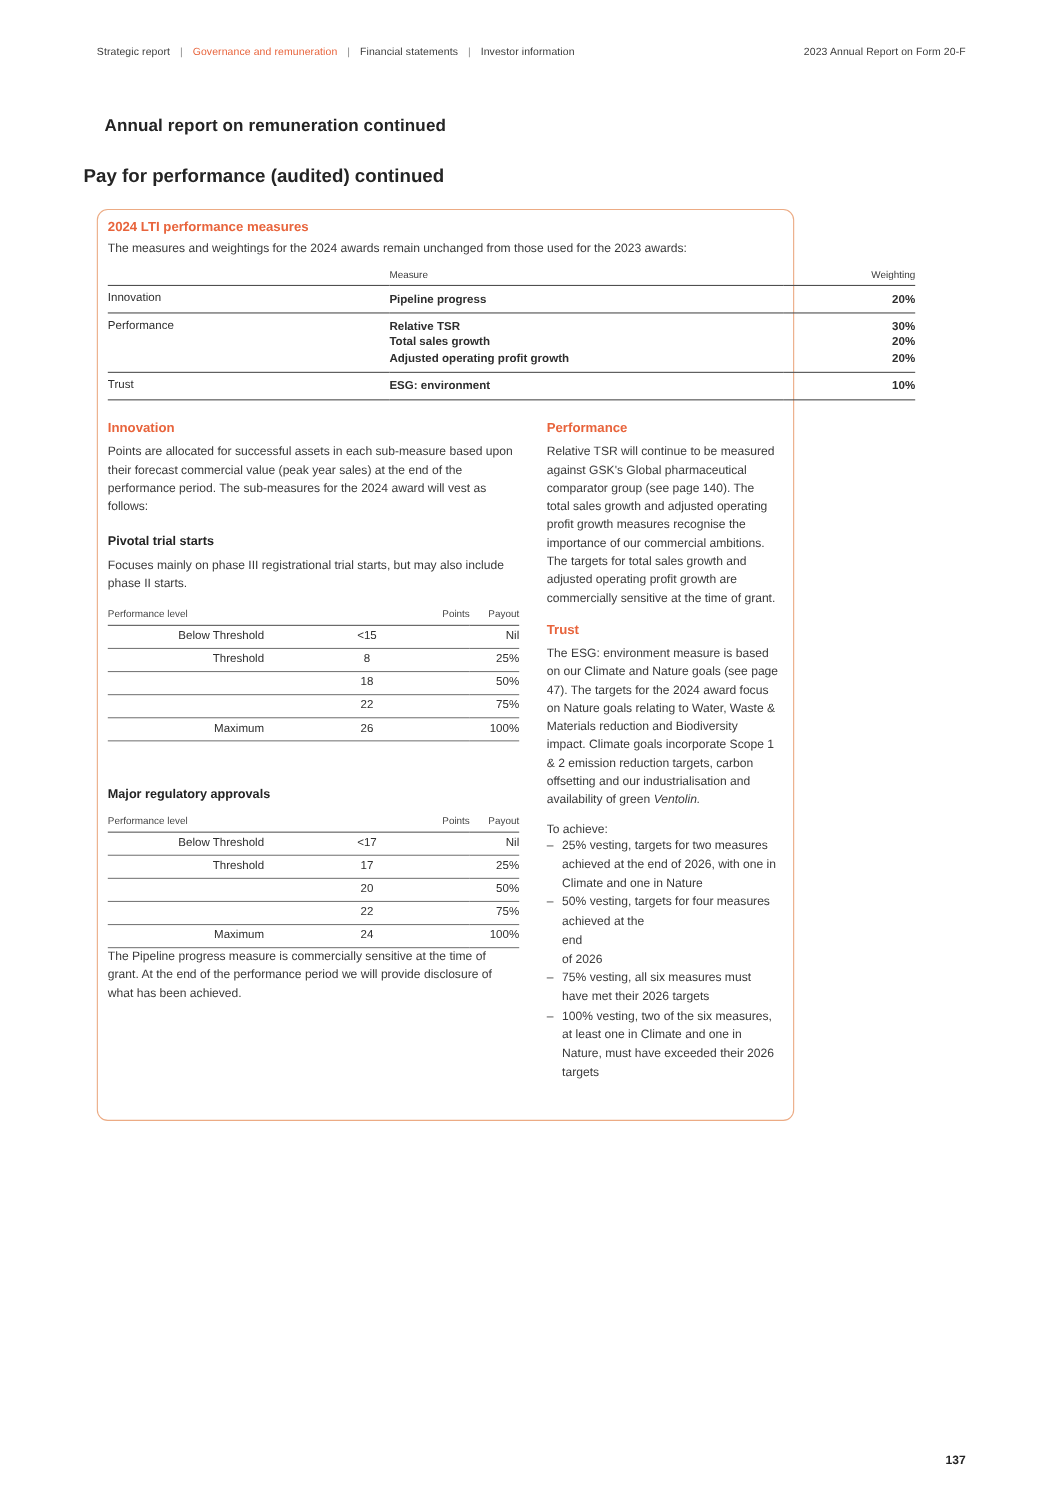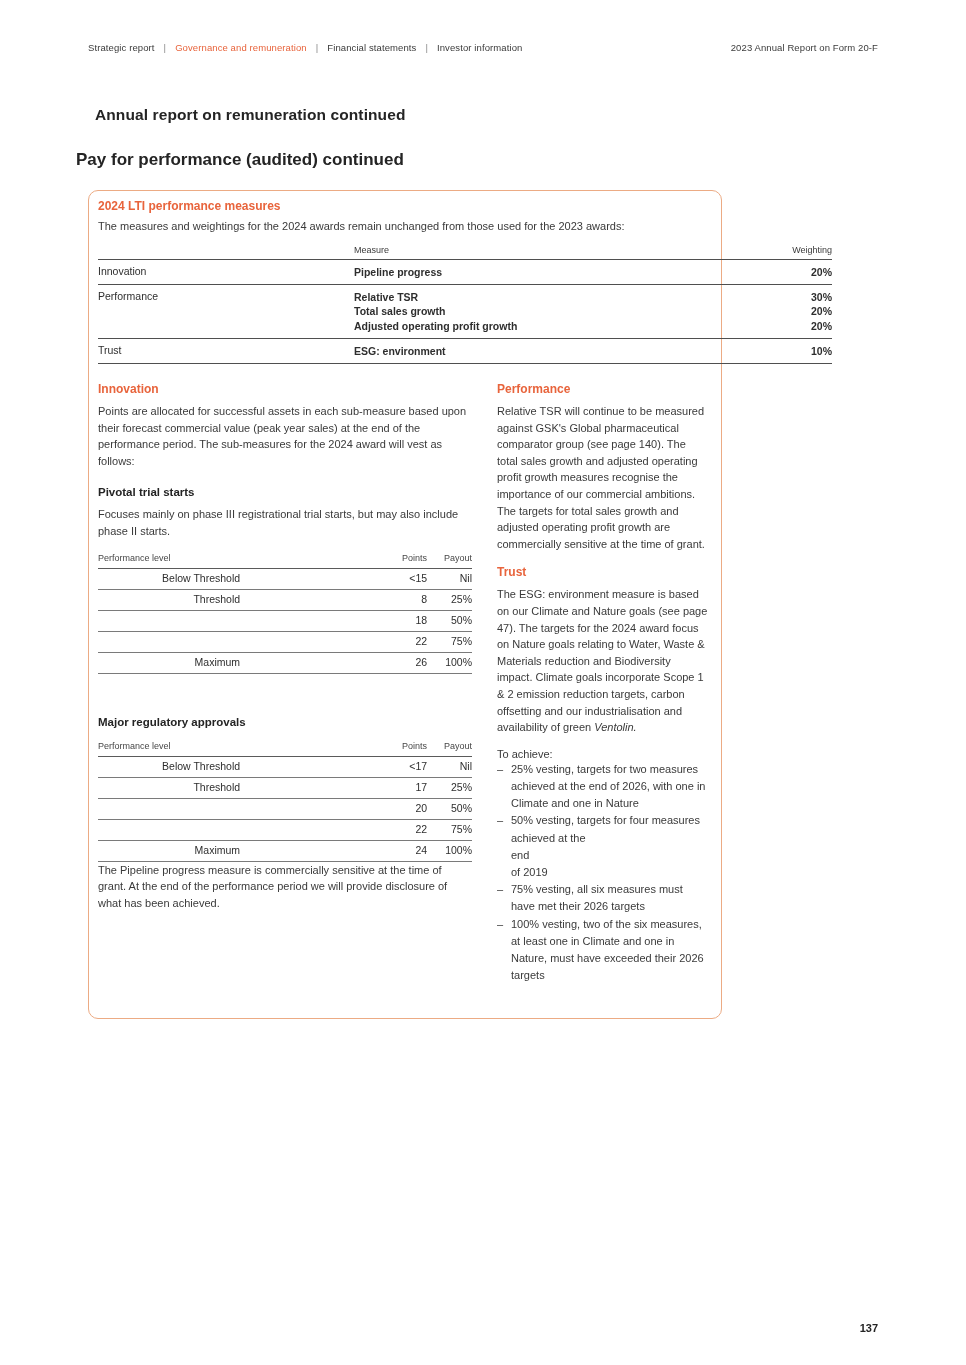--- a/index.html
+++ b/index.html
@@ -74,21 +74,21 @@
   table.sub{width:100%;border-collapse:collapse;font-size:10.5px;color:var(--ink);margin-top:13px;table-layout:fixed;}
   table.sub th{
     font-size:9px;font-weight:400;color:#474747;
     padding:0 0 5px;border-bottom:1px solid #5a5a5a;
   }
   table.sub th.h-level{text-align:left;}
   table.sub th.h-points{text-align:right;}
   table.sub th.h-payout{text-align:right;}
   table.sub td{padding:3.5px 0 4.5px;border-bottom:1px solid var(--rule-mid);}
   table.sub td.level{text-align:right;}
-  table.sub td.points{text-align:right;}
+  table.sub td.points{text-align:center;}
   table.sub td.payout{text-align:right;}
 
   .closing{margin-top:9px;margin-bottom:0;}
 
   
   .to-achieve-label{margin:12px 0 1px;font-size:11px;color:var(--body);}
   ul.dash-list{list-style:none;margin:0;padding:0;font-size:11px;line-height:17.2px;color:var(--body);}
   ul.dash-list li{display:flex;}
   .dash{flex:0 0 14px;width:14px;}
   .btext{flex:1;white-space:pre-line;}
@@ -277,21 +277,21 @@
       <p class="to-achieve-label">To achieve:</p>
       <ul class="dash-list">
           <li>
             <span class="dash">–</span>
             <span class="btext">25% vesting, targets for two measures achieved at the end of 2026, with one in Climate and one in Nature</span>
           </li>
           <li>
             <span class="dash">–</span>
             <span class="btext">50% vesting, targets for four measures achieved at the
 end
-of 2019</span>
+of 2026</span>
           </li>
           <li>
             <span class="dash">–</span>
             <span class="btext">75% vesting, all six measures must have met their 2026 targets</span>
           </li>
           <li>
             <span class="dash">–</span>
             <span class="btext">100% vesting, two of the six measures, at least one in Climate and one in Nature, must have exceeded their 2026 targets</span>
           </li>
         </ul>

